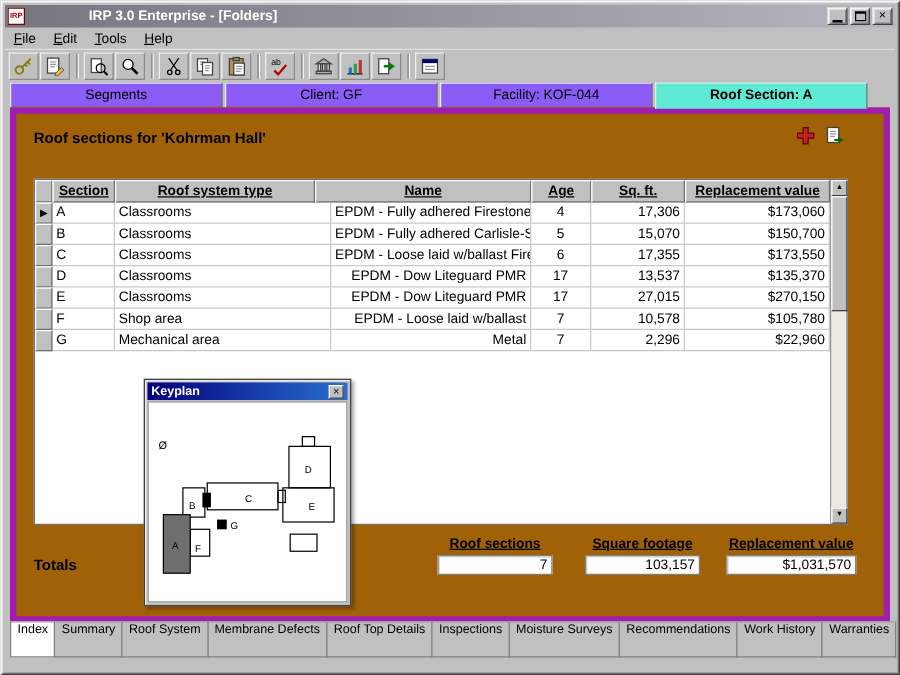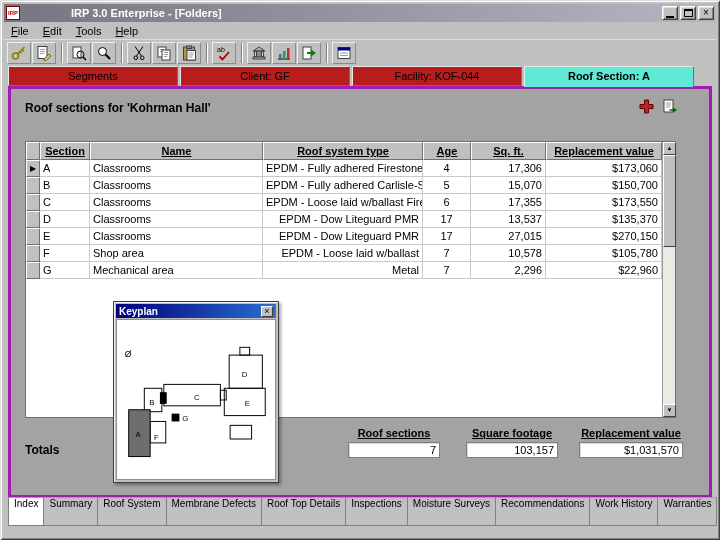--- a/index.html
+++ b/index.html
@@ -51,28 +51,28 @@
     width: 24px; height: 22px; background: #c0c0c0;
     border: 1px solid; border-color: #eee #8a8a8a #8a8a8a #eee;
     display: flex; align-items: center; justify-content: center; margin-right: 1px; padding: 0;
   }
   .tb-ico { width: 16px; height: 16px; display: block; }
   .tb-ico svg { width: 16px; height: 16px; display: block; }
   .tb-sep { width: 2px; height: 20px; border-left: 1px solid #808080; border-right: 1px solid #fff; margin: 0 4px; }
   
   .tabs-top { position: absolute; left: 8px; top: 66px; right: 8px; height: 20px; display: flex; gap: 2px; }
   .tab-top {
-    width: 170px; background: #b91c1c; text-align: center; line-height: 18px;
+    width: 170px; background: #8b5cf6; text-align: center; line-height: 18px;
     border: 1px solid; border-color: #e8e8e8 #707070 #707070 #e8e8e8; color: #000;
   }
   .tab-top.active { background: #5eead4; font-weight: bold; height: 21px; border-bottom: none; z-index: 2; }
   
   .content {
     position: absolute; left: 8px; top: 86px; width: 704px; height: 412px;
-    background: #a3a3a3; border: 3px solid #a21caf;
+    background: #a16207; border: 5px solid #a21caf;
   }
   .heading { position: absolute; left: 14px; top: 12px; font-size: 12px; font-weight: bold; color: #000; }
   .heading-icons { position: absolute; right: 30px; top: 9px; display: flex; gap: 7px; }
   .hicon { width: 17px; height: 17px; display: block; }
   .hicon svg { width: 17px; height: 17px; display: block; }
   
   .grid { position: absolute; left: 14px; top: 52px; width: 651px; height: 277px; border: 1px solid #707070; background: #fff; }
   .grid-table { position: absolute; left: 0; top: 0; }
   .grid-row { display: flex; height: 17px; }
   .grid-row.grid-head { height: 18px; }
@@ -316,22 +316,22 @@
             <path d="M11 9.5 l4 2.5 -4 2.5 z" fill="#006600"></path>
           </svg>
       </span>
     </div>
 
     <div class="grid">
       <div class="grid-table" id="gridTable">
           <div class="grid-row grid-head">
             <div class="cell sel head"></div>
             <div class="cell head c0"><span class="hd-text">Section</span></div>
+            <div class="cell head c2"><span class="hd-text">Roof system type</span></div>
             <div class="cell head c1"><span class="hd-text">Name</span></div>
-            <div class="cell head c2"><span class="hd-text">Roof system type</span></div>
             <div class="cell head c3"><span class="hd-text">Age</span></div>
             <div class="cell head c4"><span class="hd-text">Sq. ft.</span></div>
             <div class="cell head c5"><span class="hd-text">Replacement value</span></div>
           </div>
           <div class="grid-row">
             <div class="cell sel">▶</div>
             <div class="cell c0">A</div>
             <div class="cell c1">Classrooms</div>
             <div class="cell c2">EPDM - Fully adhered Firestone EPD</div>
             <div class="cell c3">4</div>

